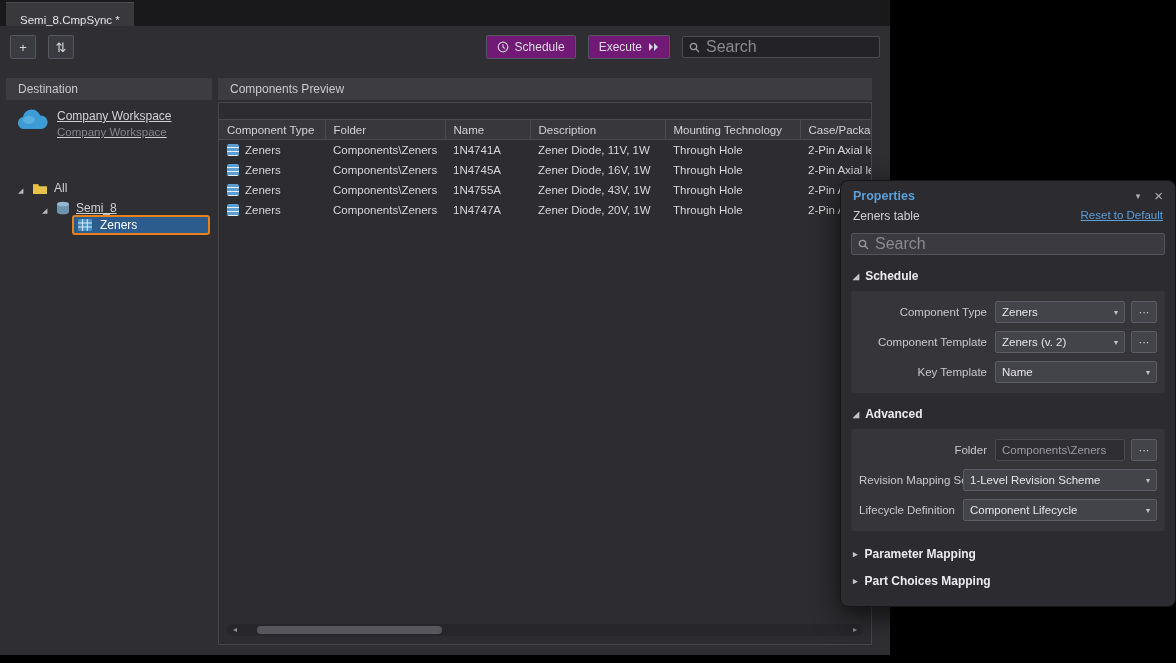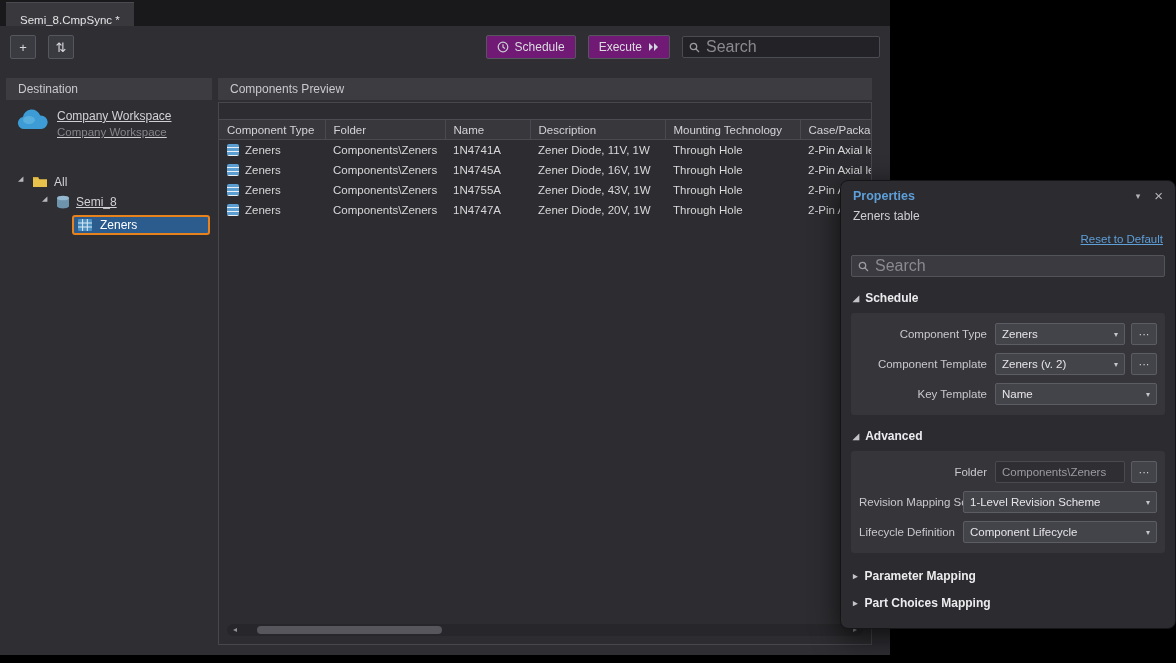--- a/index.html
+++ b/index.html
@@ -35,21 +35,21 @@
 
   
   .left-panel { position:absolute; left:6px; top:70px; width:206px; bottom:10px; }
   .panel-h { height:22px; background:#3c3c41; color:#c9c9cd; font-size:12px; display:flex;
              align-items:center; padding-left:12px; }
   .mt8 { margin-top:8px; } .mt6 { margin-top:6px; }
   .ws-item { display:flex; gap:9px; padding:9px 10px 11px; align-items:flex-start; cursor:pointer;text-decoration:underline; }
   .ws-name { color:#d2d2d6; font-size:12px; }
   .ws-sub { color:#85858b; font-size:11.5px; margin-top:3px; }
   .tree { margin-top:26px; }
-  .tree-row { height:20px; display:flex; align-items:flex-start; font-size:12px; color:#d2d2d6; cursor:pointer; }
+  .tree-row { height:20px; display:flex; align-items:flex-end; font-size:12px; color:#d2d2d6; cursor:pointer; }
   .ind0 { padding-left:12px; } .ind1 { padding-left:36px; }
   .expander { width:14px; font-size:7px; color:#b8b8bc; flex-shrink:0; }
   .tree-icon { margin-right:6px; display:flex; flex-shrink:0; }
   .underlined { text-decoration:underline; }
   .sel-box { flex:1; margin-left:66px; margin-right:2px; display:flex; align-items:center; gap:6px;
              background:#2b5c8d; border:2px solid #e8821d; border-radius:3px; height:20px;
              padding:0 6px 0 4px; color:#fff; }
 
   
   .main-panel { position:absolute; left:218px; top:70px; width:654px; bottom:10px; }
@@ -72,21 +72,21 @@
   
   .props { position:absolute; left:840px; top:180px; width:336px; background:#2b2b30;
            border:1px solid #151517; border-radius:8px; box-shadow:0 8px 28px rgba(0,0,0,.7);
            z-index:10; padding-bottom:18px; }
   .props-header { display:flex; align-items:center; padding:7px 12px 4px; }
   .props-title { color:#5e9fd8; font-size:12.5px; font-weight:bold; }
   .ph-icons { margin-left:auto; display:flex; gap:14px; color:#b4b4b8; align-items:center; }
   .ph-chev { font-size:9px; cursor:pointer; }
   .ph-close { font-size:15px; line-height:1; cursor:pointer; }
   .props-sub { display:flex; align-items:flex-start; padding:2px 12px 4px; font-size:12px; color:#cfcfd3; }
-  .props-sub a { margin-left:auto; color:#5e9fd8; text-decoration:underline; font-size:11.5px; cursor:pointer;margin-top:24px; }
+  .props-sub a { margin-left:auto; color:#5e9fd8; text-decoration:underline; font-size:11.5px; cursor:pointer; }
   .psearch { margin:6px 10px 4px; height:22px; background:#3a3a40; border:1px solid #53535a;
              border-radius:2px; display:flex; align-items:center; gap:6px; padding:0 6px; }
   .sec-h { display:flex; align-items:center; gap:6px; margin:14px 12px 8px; color:#ececee;
            font-size:12px; font-weight:bold; cursor:pointer; }
   .tri { font-size:8px; color:#c4c4c8; }
   .tri-c { font-size:9px; color:#c4c4c8; }
   .group { margin:0 10px; background:#35353a; border-radius:3px; padding:10px 8px; }
   .prow { display:flex; align-items:center; margin-bottom:8px; }
   .prow:last-child { margin-bottom:0; }
   .prow label { width:136px; text-align:right; padding-right:8px; color:#c9c9cd; font-size:11.5px;

